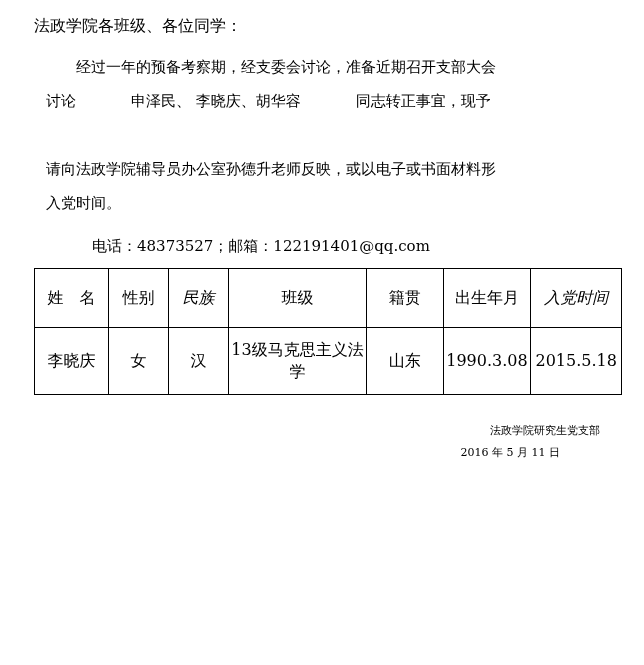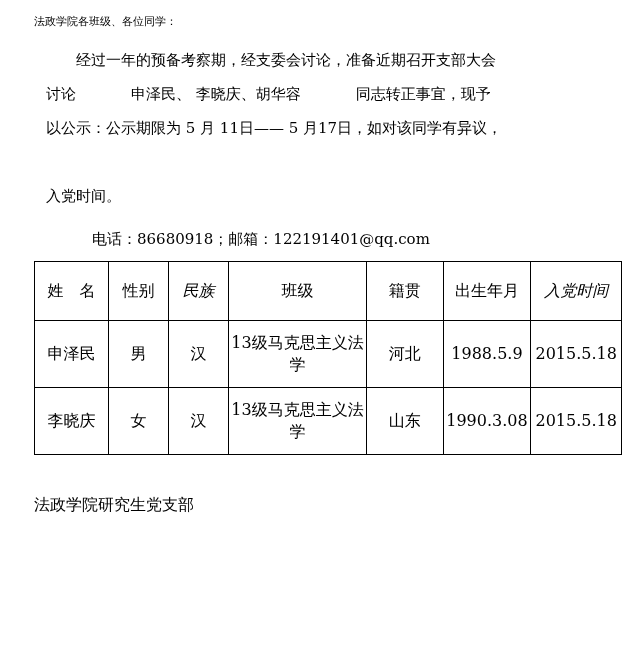--- a/index.html
+++ b/index.html
@@ -15,21 +15,21 @@
     overflow: hidden;
   }
   .page {
     position: relative;
     width: 644px;
     height: 665px;
     box-sizing: border-box;
     padding: 14px 22px 0 34px;
   }
   .salutation {
-    font-size: 11px;
+    font-size: 16px;
     line-height: 1.5;
     margin-bottom: 6px;
   }
   .body-text {
     font-size: 15px;
     line-height: 34px;
     text-align: justify;
     margin: 12px;
   }
   .body-text .indent {
@@ -74,77 +74,70 @@
     font-weight: normal;
   }
   .col-name { width: 12.5%; }
   .col-gender { width: 10%; }
   .col-ethnic { width: 10%; font-style: italic; }
   .col-class { width: 24%; }
   .col-origin { width: 13%; }
   .col-birth { width: 15%; }
   .col-join { width: 15.5%; font-style: italic; }
   .sign-block {
-    margin-top: 34px;
+    margin-top: 25px;
+    text-align: right;
     padding-right: 22px;
-    font-size: 16px;
+    font-size: 11px;
     line-height: 2.0;
   }
   .sign-date {
     padding-right: 40px;
   }
 </style>
 </head>
 <body>
 
 <div class="page">
 
   <div class="salutation">法政学院各班级、各位同学：</div>
 
   <div class="body-text">
     <span class="indent"></span><span>经过一年的预备考察期，经支委会讨论，准备近期召开支部大会</span><br>
     <span>讨论</span><span class="gap-small"></span><span class="names-inline">申泽民、 李晓庆、胡华容</span><span class="gap-small"></span><span>同志转正事宜，现予</span><br>
-    <span>以公示：公示期限为 5 月 11日—— 5 月17日，如对该同学有异议，</span><br>
     <br>
+    <span>请向法政学院辅导员办公室孙德升老师反映，或以电子或书面材料形</span><br>
     <span>入党时间。</span>
   </div>
 
-  <div class="contact">电话：86680918；邮箱：122191401@qq.com</div>
+  <div class="contact">电话：48373527；邮箱：122191401@qq.com</div>
 
   <table class="info-table">
     <thead>
       <tr>
         <th class="col-name">姓　名</th>
         <th class="col-gender">性别</th>
         <th class="col-ethnic">民族</th>
         <th class="col-class">班级</th>
         <th class="col-origin">籍贯</th>
         <th class="col-birth">出生年月</th>
         <th class="col-join">入党时间</th>
       </tr>
     </thead>
     <tbody>
       <tr>
-        <td>申泽民</td>
-        <td>男</td>
-        <td>汉</td>
-        <td>13级马克思主义法学</td>
-        <td>河北</td>
-        <td>1988.5.9</td>
-        <td>2015.5.18</td>
-      </tr>
-      <tr>
         <td>李晓庆</td>
         <td>女</td>
         <td>汉</td>
         <td>13级马克思主义法学</td>
         <td>山东</td>
         <td>1990.3.08</td>
         <td>2015.5.18</td>
       </tr>
     </tbody>
   </table>
 
   <div class="sign-block">
     <div>法政学院研究生党支部</div>
+    <div class="sign-date">2016 年 5 月 11 日</div>
   </div>
 
 </div>
 
 </body></html>

